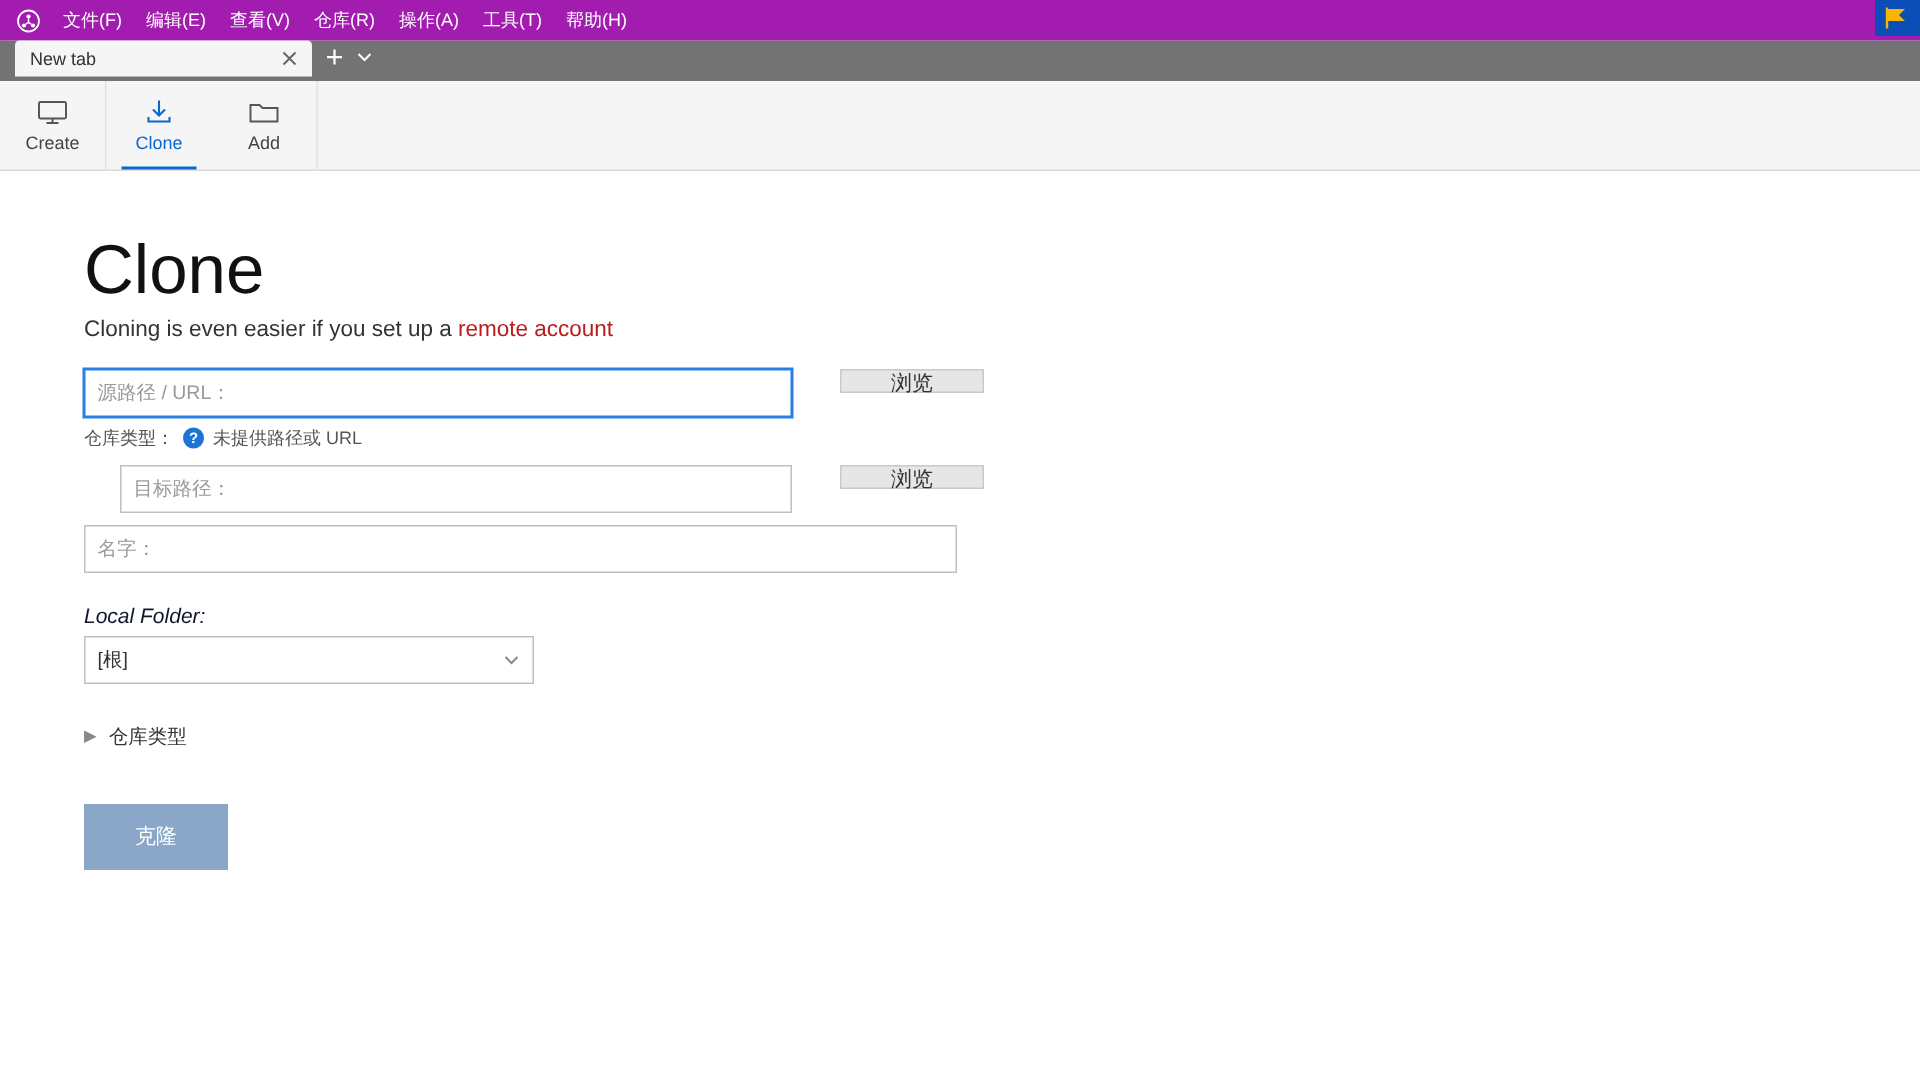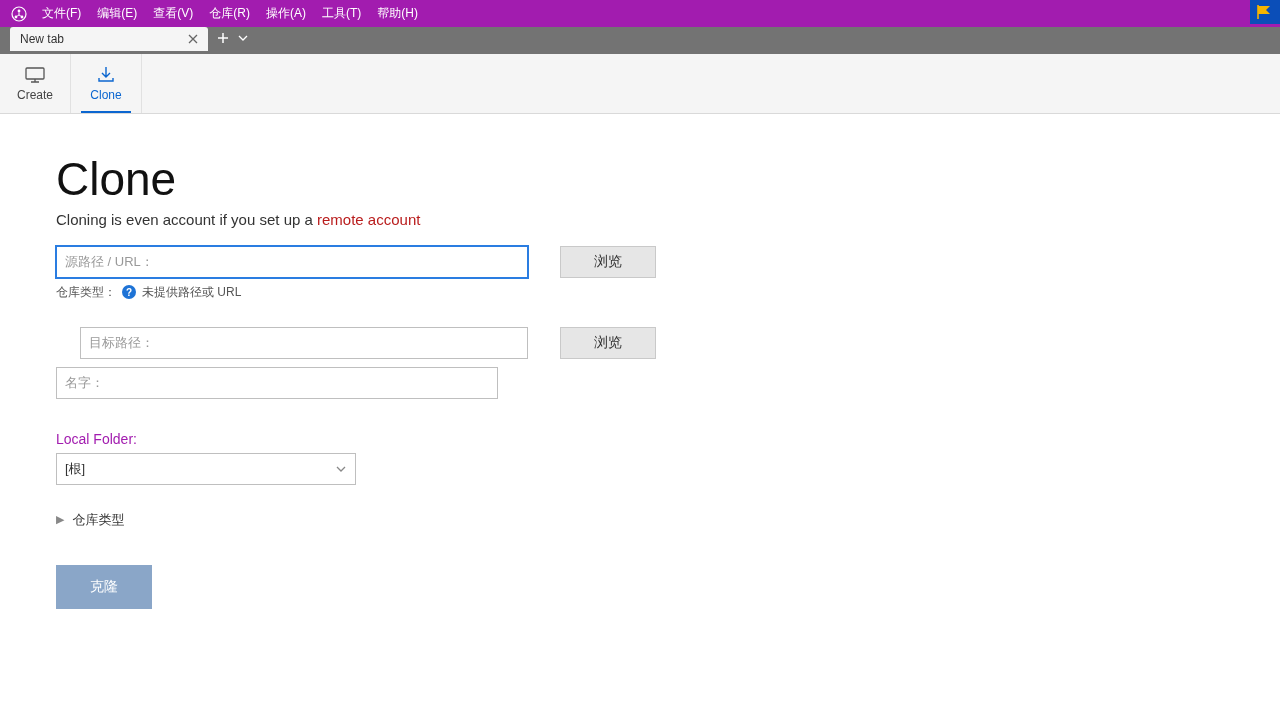--- a/index.html
+++ b/index.html
@@ -33,25 +33,25 @@
     .h1 { font-size: 46px; font-weight: 300; color: #111; line-height:1.1; }
     .sub { font-size: 15px; color: #333; margin-top: 6px; }
     .sub a { color: #b91c1c; text-decoration: none; }
 
     .form { margin-top: 18px; width: 600px; }
     .row { display:flex; align-items:flex-start; gap:32px; margin-bottom:8px; }
     .txt { height: 32px; border:1px solid #bfbfbf; font-size:13px; padding:0 8px; color:#333; }
     .txt::placeholder{ color:#999; }
     .txt.src { width: 490px; border:1px solid #2a7de1; outline:1px solid #2a7de1; }
     .txt.dst { width: 490px; margin-left: 24px; }
-    .txt.name{ width: 442px; }
-    .btn { height:32px; min-width:96px; background:#e6e6e6; border:1px solid #c9c9c9; font-size:14px; color:#333; }
-    .typeline { font-size:12px; color:#555; margin: -2px 0 26px 0; display:flex; align-items:center; gap:6px;}
+    .txt.name{ width: 582px; }
+    .btn { height:16px; min-width:96px; background:#e6e6e6; border:1px solid #c9c9c9; font-size:14px; color:#333; }
+    .typeline { font-size:12px; color:#555; margin: -2px 0 9px 0; display:flex; align-items:center; gap:6px;}
     .typeline .info-icon{ width:14px; height:14px; border-radius:50%; background:#1e73d6; color:#fff; font-size:10px; display:flex; align-items:center; justify-content:center; font-weight:bold;}
-    .lflabel{ font-size:14px; color:#a21caf; margin-top:32px; }
+    .lflabel{ font-size:14px; color:#0f172a; margin-top:20px;font-style:italic; }
     .select { margin-top:6px; width: 300px; height:32px; border:1px solid #bfbfbf; display:flex; align-items:center; justify-content:space-between; padding:0 8px; font-size:13px; color:#333;}
     .adv { margin-top:26px; font-size:13px; color:#333; display:flex; align-items:center; gap:8px;}
     .adv .chev{ color:#888; font-size:11px;}
     .submit { margin-top:36px; height:44px; width:96px; background:#8aa6c8; border:none; color:#fff; font-size:14px;}
   </style>
 </head>
 <body>
 
 <div class="menubar">
   <span class="app-icon">
@@ -114,27 +114,35 @@
   <div class="tgroup">
     <div class="tbutton active">
       <span class="tb-icon">
         <svg width="20" height="18" viewBox="0 0 20 18">
             <path d="M10 1 V10 M6 7 L10 11 L14 7" stroke="#0b66d0" stroke-width="1.4" fill="none"></path>
             <path d="M3 12 V15 H17 V12" stroke="#0b66d0" stroke-width="1.4" fill="none"></path>
           </svg>
       </span>
       <span>Clone</span>
     </div>
+    <div class="tbutton">
+      <span class="tb-icon">
+        <svg width="22" height="16" viewBox="0 0 22 16">
+            <path d="M2 3 H8 L10 5 H20 V14 H2 Z" fill="none" stroke="#555" stroke-width="1.3"></path>
+          </svg>
+      </span>
+      <span>Add</span>
+    </div>
   </div>
 </div>
 
 <div class="content">
   <div class="h1">Clone</div>
   <div class="sub">
-    <span>Cloning is even account if you set up a </span><a href="#">remote account</a>
+    <span>Cloning is even easier if you set up a </span><a href="#">remote account</a>
   </div>
 
   <div class="form">
     <div class="row">
       <input class="txt src" placeholder="源路径 / URL：" style="">
       <button class="btn">浏览</button>
     </div>
     <div class="typeline">
       <span>仓库类型：</span>
       <span class="info-icon">?</span>

